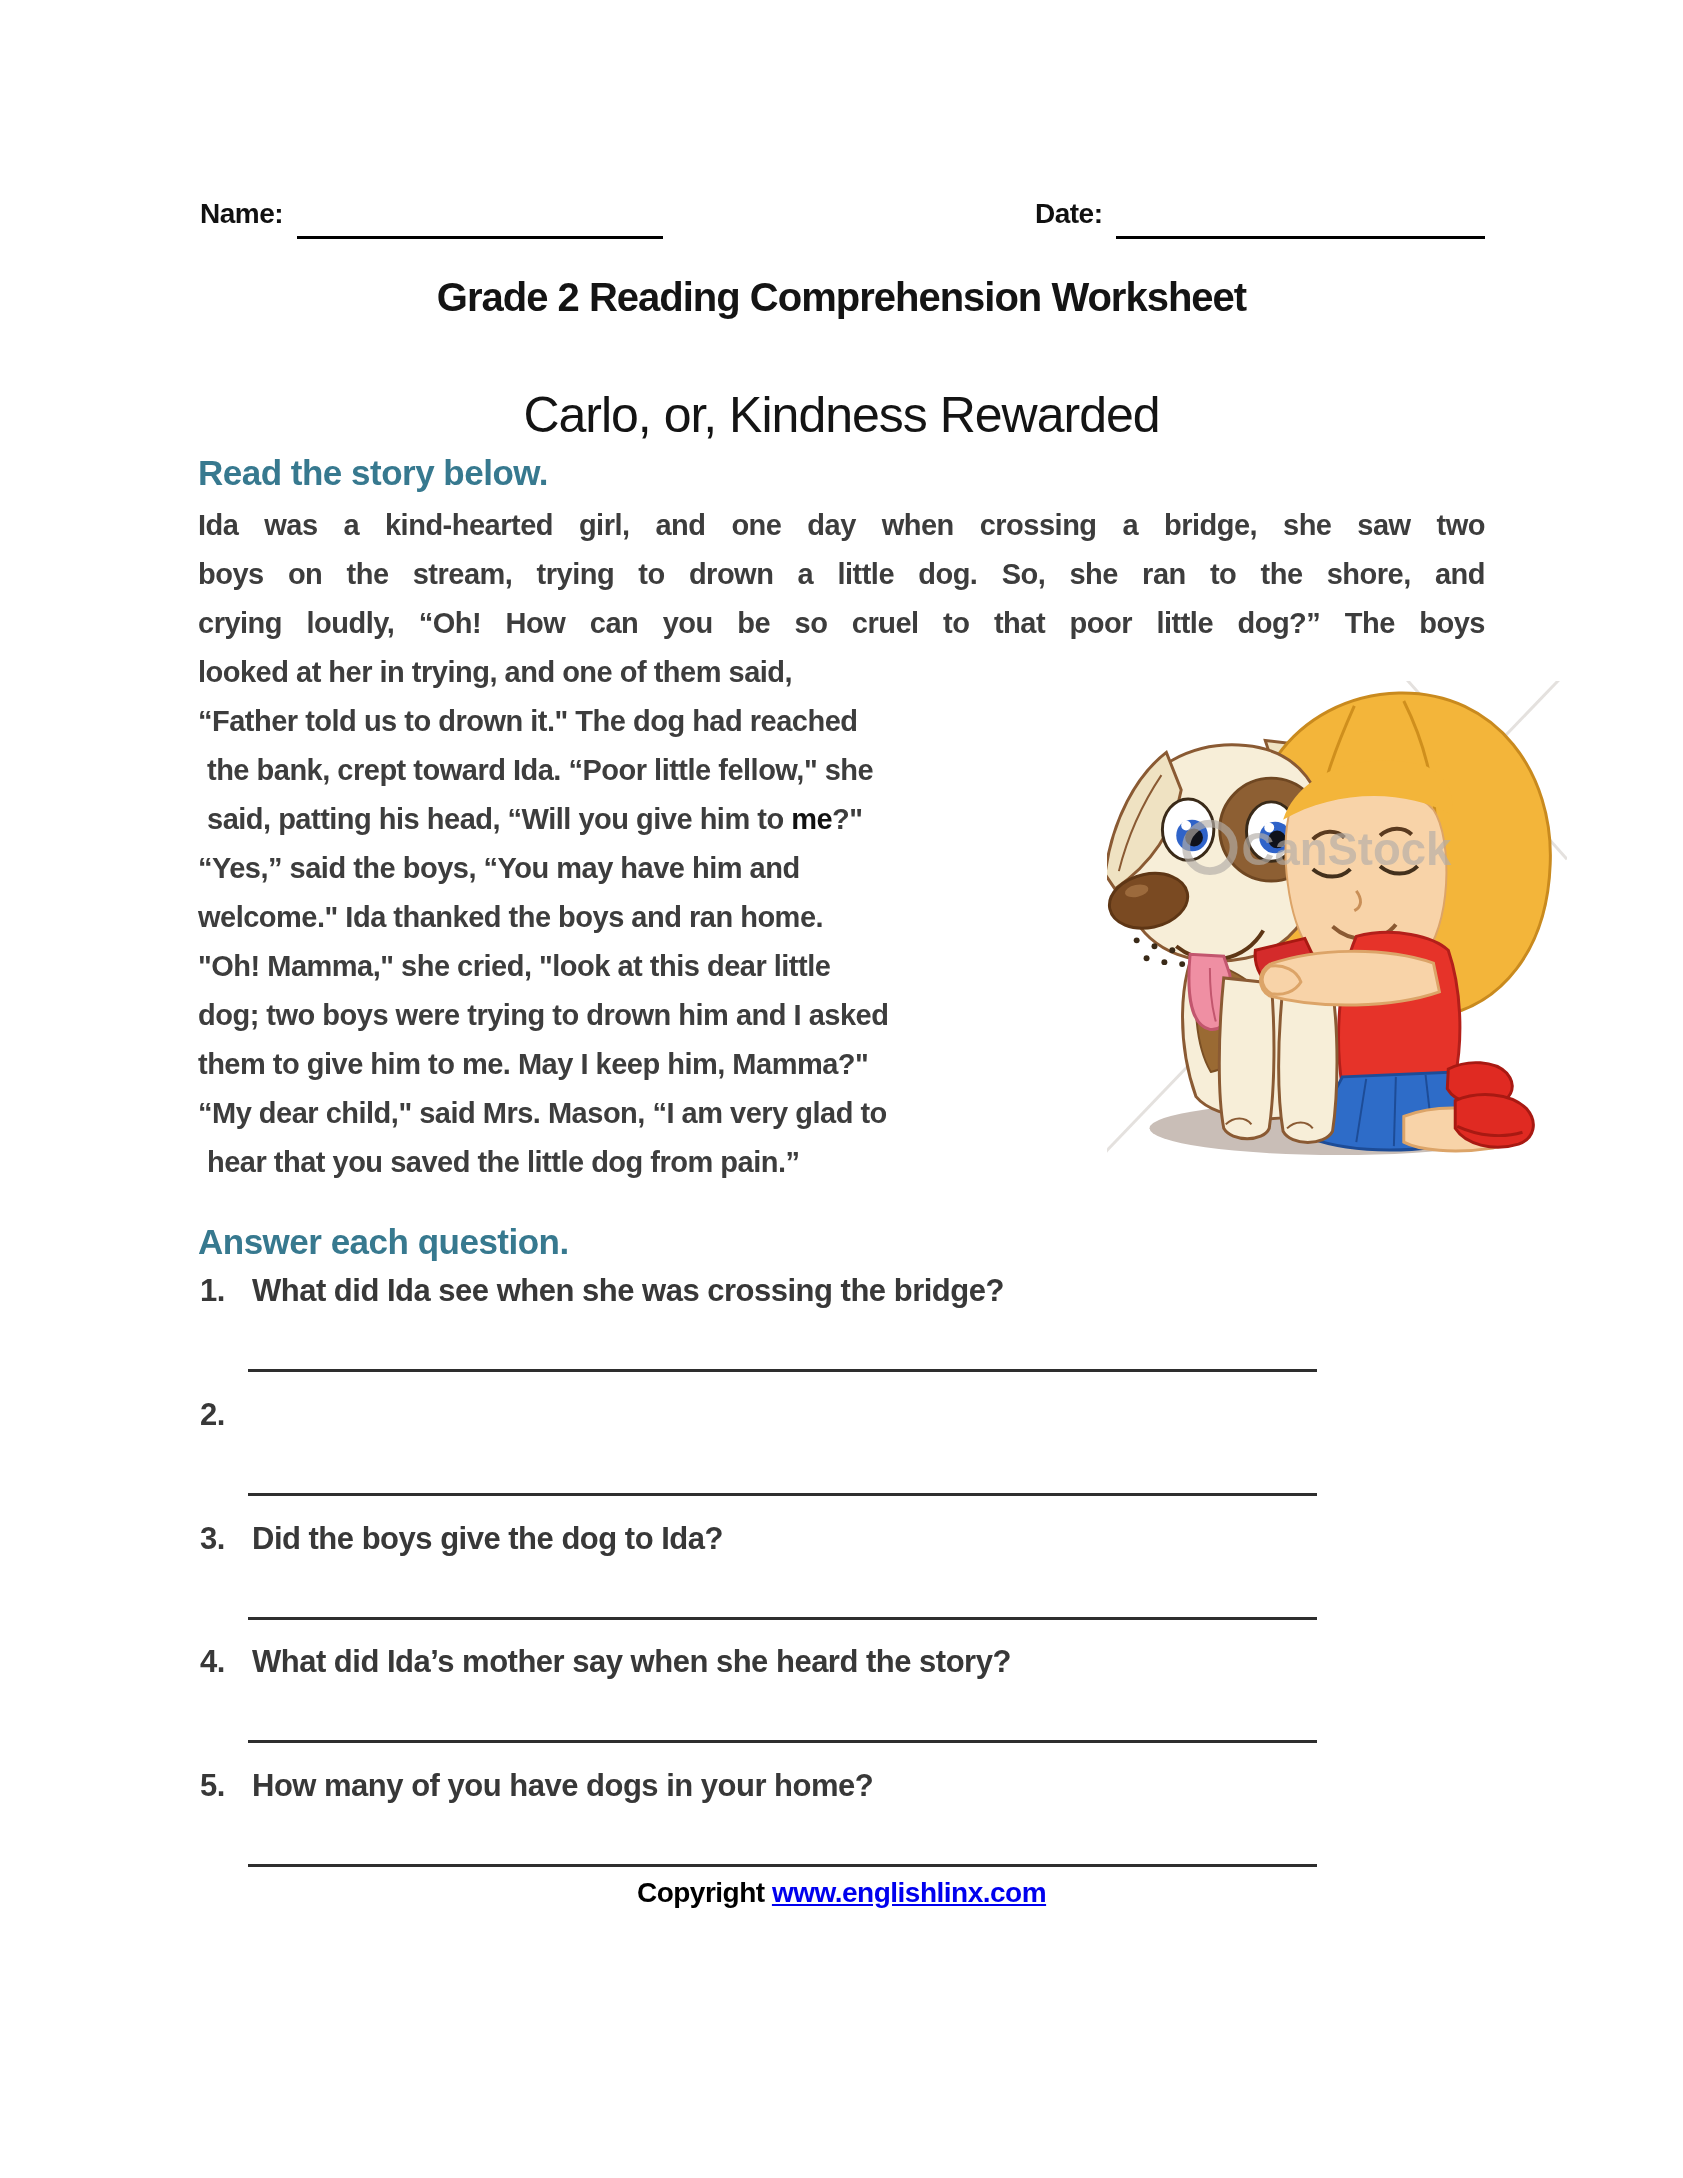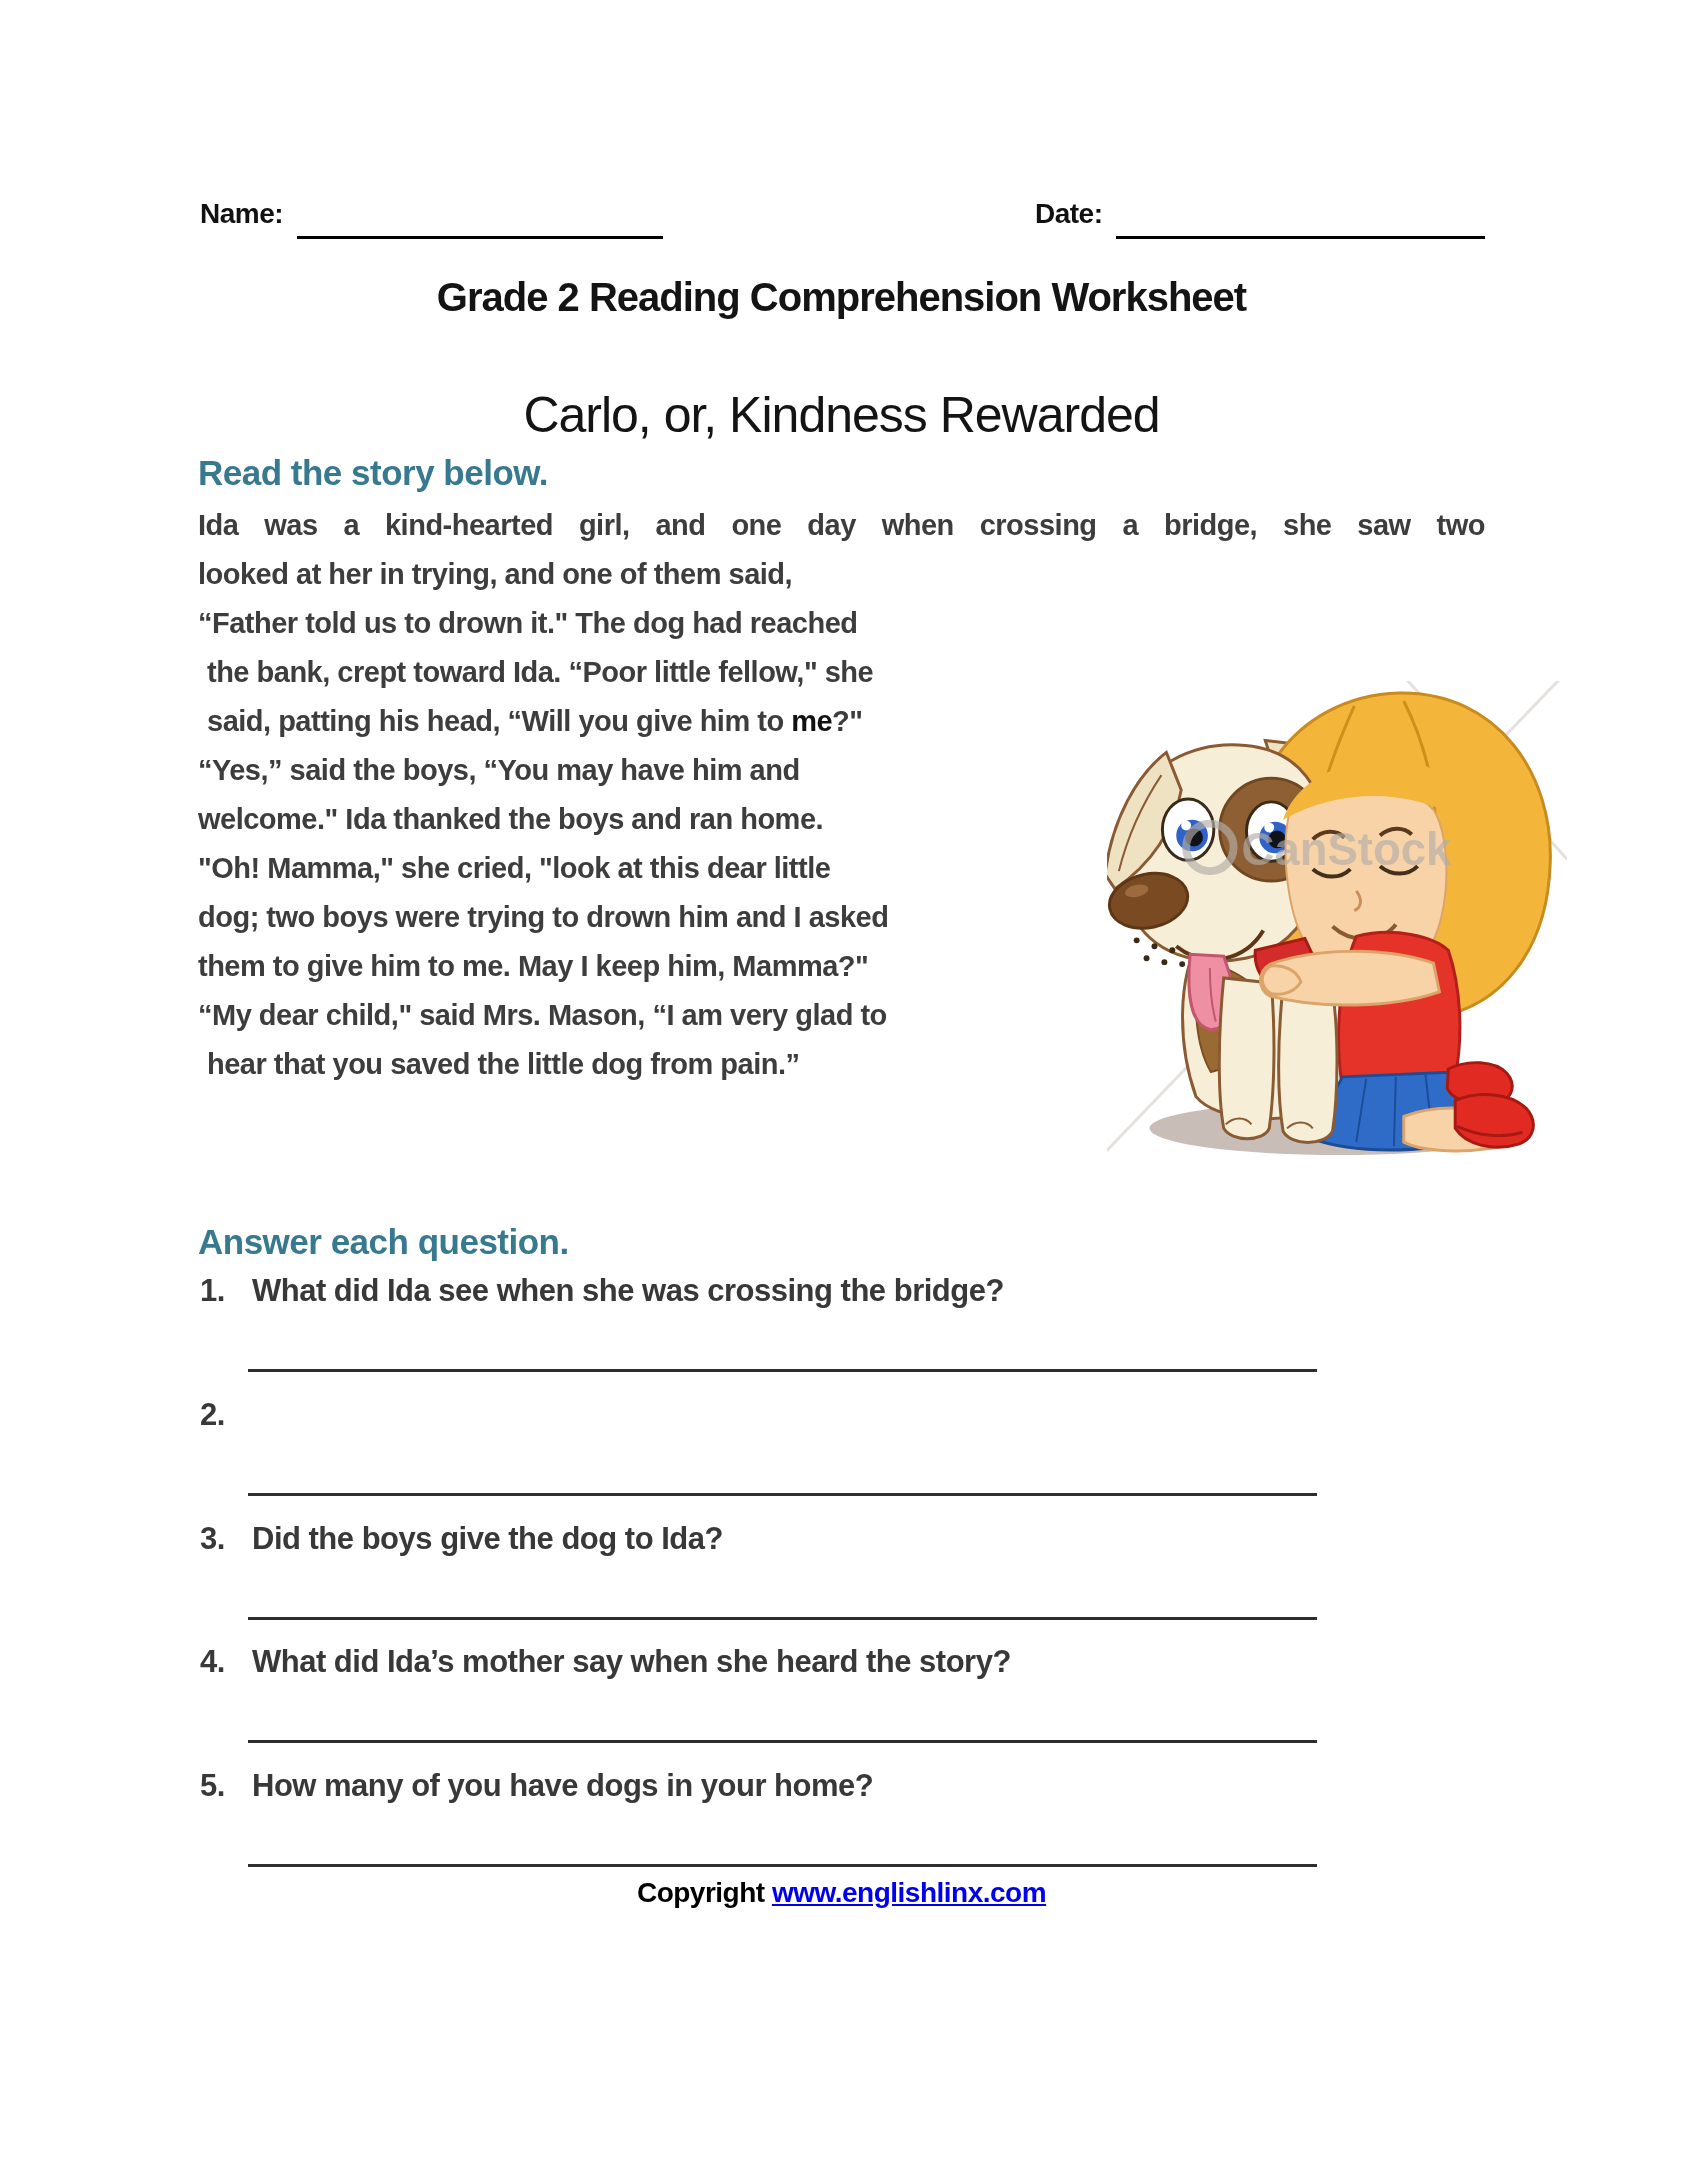--- a/index.html
+++ b/index.html
@@ -47,20 +47,22 @@
   <div class="hlabel" style="left:1035px;top:198px;">Date:</div>
   <div class="hline" style="left:1116px;top:236px;width:369px;"></div>
 
   <div class="main-title">Grade 2 Reading Comprehension Worksheet</div>
   <div class="story-title">Carlo, or, Kindness Rewarded</div>
 
   <div class="teal-head" style="top:453px;">Read the story below.</div>
 
   <div class="story">
     <div class="sline just">Ida was a kind-hearted girl, and one day when crossing a bridge, she saw two</div>
+    <div class="sline just">boys on the stream, trying to drown a little dog. So, she ran to the shore, and</div>
+    <div class="sline just">crying loudly, “Oh! How can you be so cruel to that poor little dog?” The boys</div>
     <div class="sline">looked at her in trying, and one of them said,</div>
     <div class="sline">“Father told us to drown it." The dog had reached</div>
     <div class="sline indent">the bank, crept toward Ida. “Poor little fellow," she</div>
     <div class="sline indent"><span>said, patting his head, “Will you give him to </span><span class="xb">me</span><span>?"</span></div>
     <div class="sline">“Yes,” said the boys, “You may have him and</div>
     <div class="sline">welcome." Ida thanked the boys and ran home.</div>
     <div class="sline">"Oh! Mamma," she cried, "look at this dear little</div>
     <div class="sline">dog; two boys were trying to drown him and I asked</div>
     <div class="sline">them to give him to me. May I keep him, Mamma?"</div>
     <div class="sline">“My dear child," said Mrs. Mason, “I am very glad to</div>

